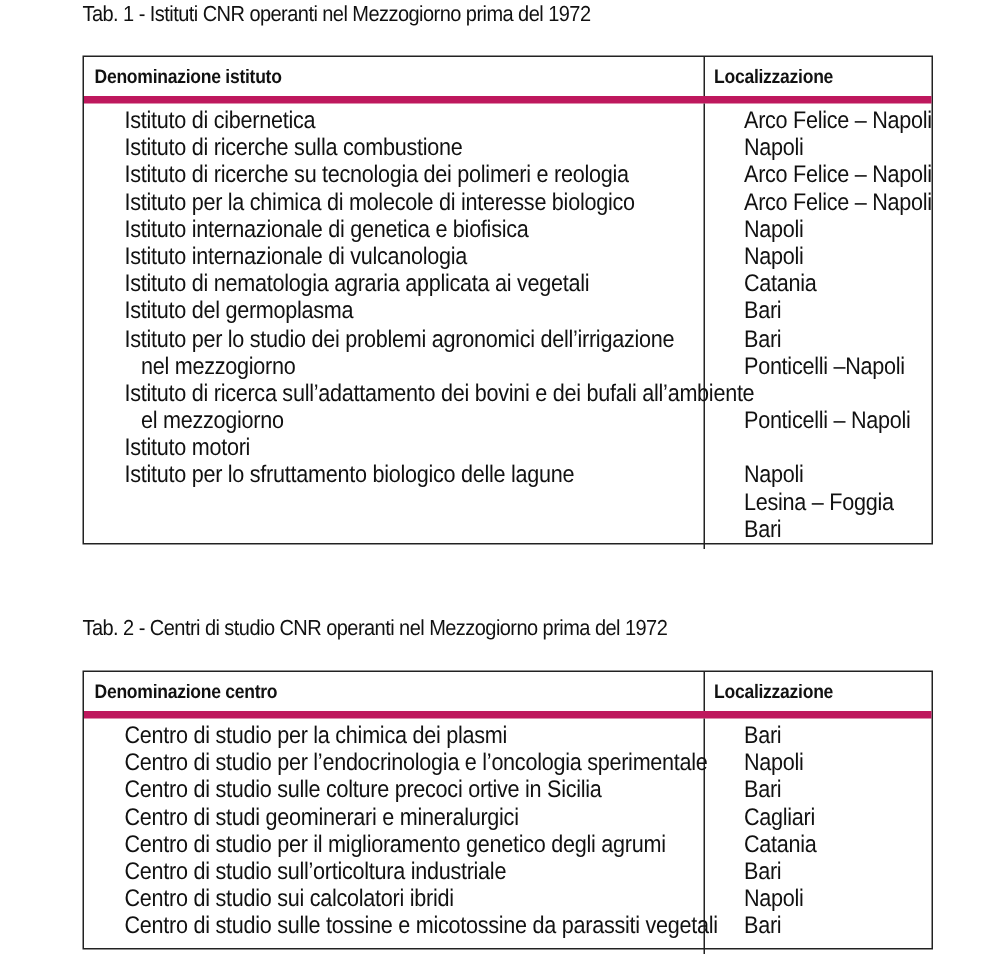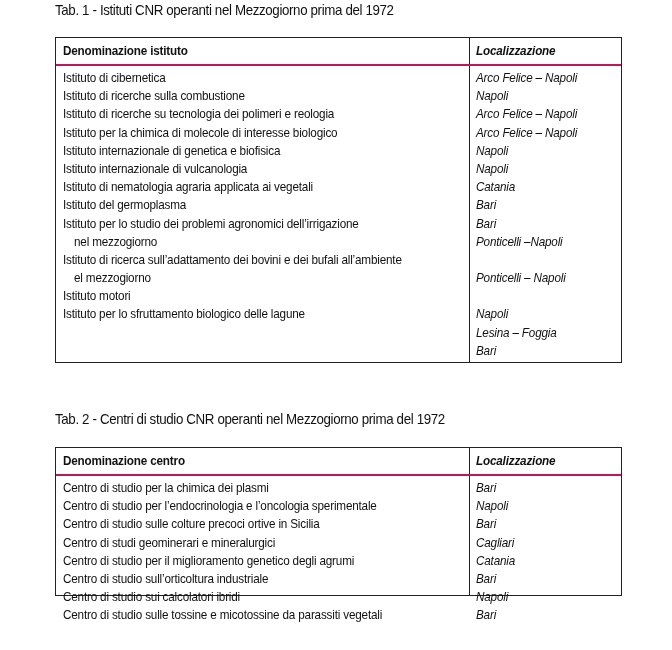--- a/index.html
+++ b/index.html
@@ -10,37 +10,37 @@
   .caption {
     position: absolute; left: 55px;
     font-size: 14.5px; letter-spacing: -0.4px; transform: scaleX(0.92); transform-origin: left top;
     white-space: nowrap;
   }
   .tbl {
     position: absolute; left: 55px; width: 567px;
     border: 1px solid #222; box-sizing: border-box;
   }
   .tbl-head {
-    display: flex; border-bottom: 2px solid #be185d; height: 26px; align-items: center;
+    display: flex; border-bottom: 5px solid #be185d; height: 26px; align-items: center;
     font-weight: bold; font-size: 13px;
   }
   .tbl-body { display: flex; }
   .col1 { width: 414px; box-sizing: border-box; border-right: 1px solid #222; padding-left: 7px; }
-  .col2 { flex: 1; padding-left: 6px; font-style: italic; }
+  .col2 { flex: 1; padding-left: 6px; }
   .tbl-head .col1, .tbl-head .col2 { height: 26px; line-height: 26px; }
   .hdr-text { display: inline-block; transform: scaleX(0.9); transform-origin: left center; letter-spacing: -0.2px; }
   .rows { padding-top: 3px; padding-bottom: 4px; }
-  .row { font-size: 13px; height: 18.2px; line-height: 18.2px; white-space: nowrap; }
+  .row { font-size: 16px; height: 18.2px; line-height: 18.2px; white-space: nowrap; margin-left: 20px; }
   .row span { display: inline-block; transform: scaleX(0.9); transform-origin: left center; letter-spacing: -0.2px; }
   .row.cont { padding-left: 11px; }
   .row.blank { }
   #tab1-caption { top: 2px; }
   #tab1 { top: 37px; height: 326px; }
   #tab2-caption { top: 411px; }
-  #tab2 { top: 447px; height: 149px; }
+  #tab2 { top: 447px; height: 186px; }
   #tab1 .tbl-body, #tab2 .tbl-body { height: calc(100% - 27px); }
   .tbl-body .col1, .tbl-body .col2 { height: 100%; }
 </style>
 </head>
 <body>
 
 <div class="caption" id="tab1-caption">Tab. 1 - Istituti CNR operanti nel Mezzogiorno prima del 1972</div>
 <div class="tbl" id="tab1">
   <div class="tbl-head">
     <div class="col1"><span class="hdr-text">Denominazione istituto</span></div>

